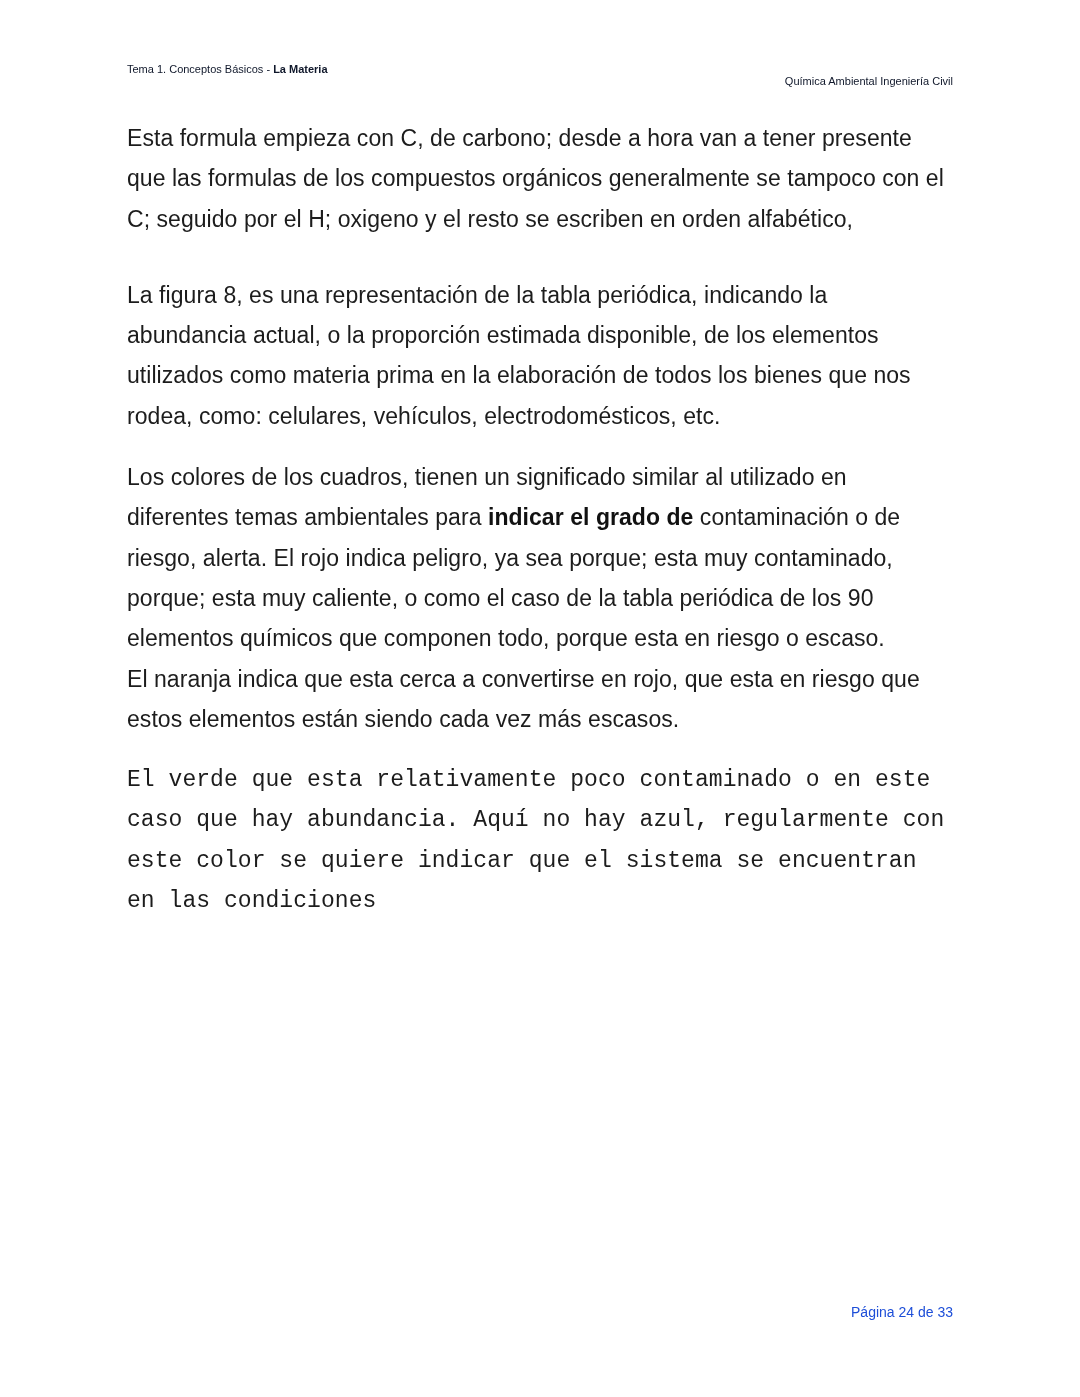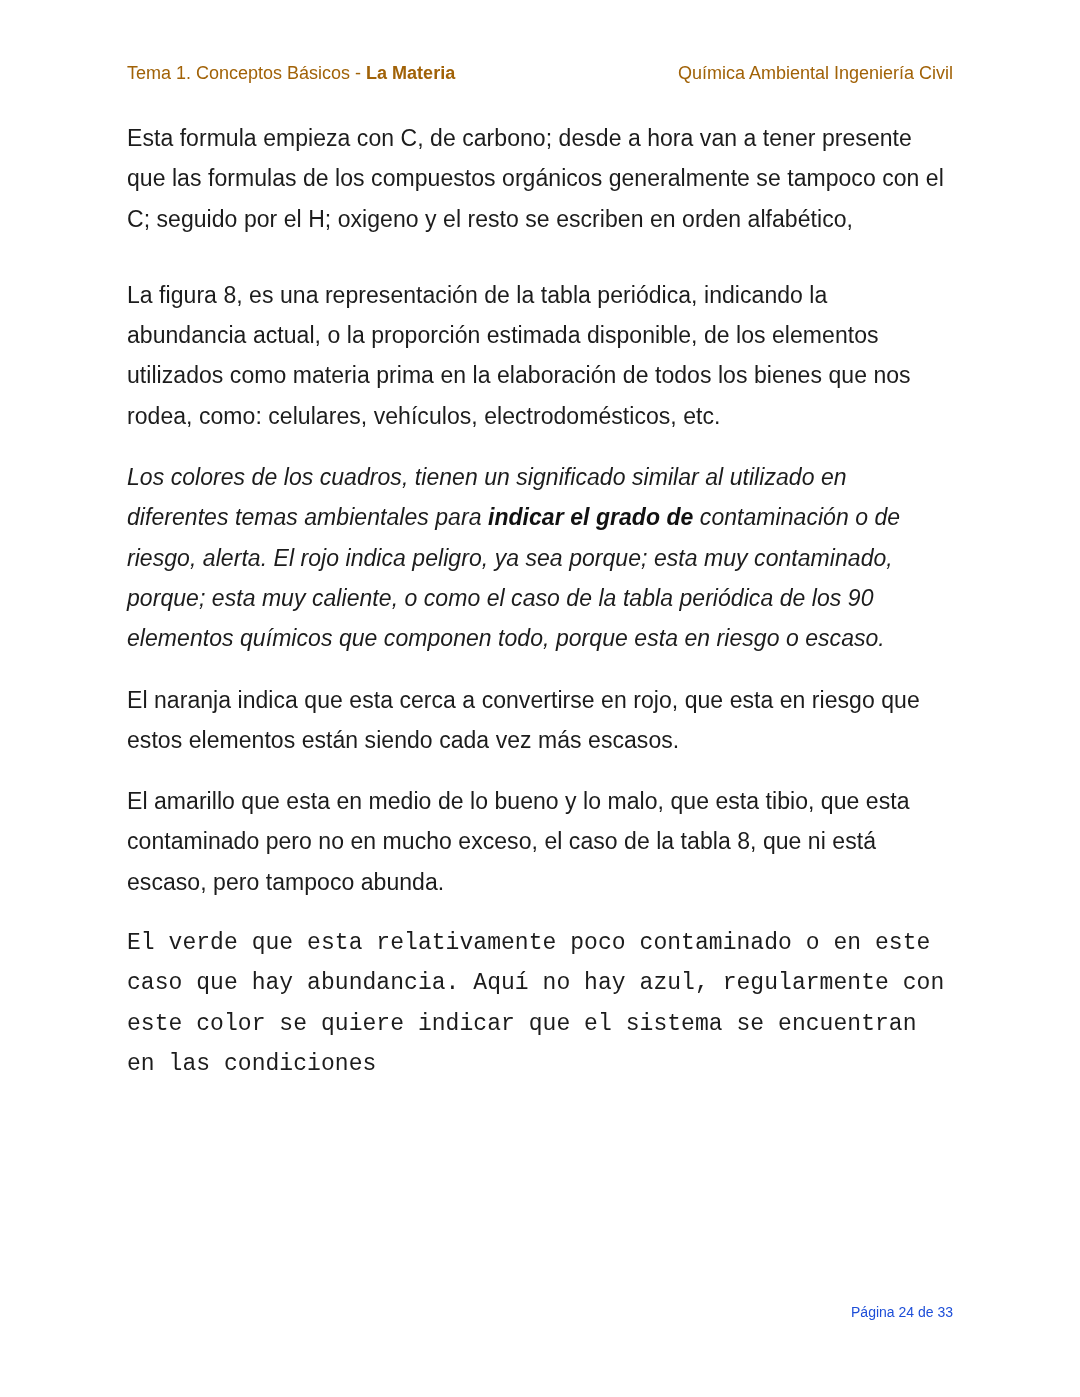--- a/index.html
+++ b/index.html
@@ -14,34 +14,34 @@
       overflow: hidden;
       color: #1a1a1a;
       font-family: "Liberation Sans", sans-serif;
     }
     .header {
       position: absolute;
       top: 63px;
       left: 127px;
       right: 127px;
       height: 20px;
-      font-size: 18px;
-      color: #a16207;
+      font-size: 11px;
+      color: #0f172a;
     }
     .header-left {
       position: absolute;
       left: 0;
       top: 0;
       white-space: nowrap;
     }
     .header-left b { font-weight: bold; }
     .header-right {
       position: absolute;
       right: 0;
-      top: 0;
+      top: 12px;
       white-space: nowrap;
     }
     .content {
       position: absolute;
       left: 127px;
       width: 826px;
       top: 118px;
     }
     p {
       margin: 0;
@@ -53,22 +53,22 @@
     .p1 { }
     .heading {
       margin-top: 88px;
       font-size: 24px;
       font-weight: bold;
       line-height: 40px;
       letter-spacing: -0.2px;
       color: #151515;
     }
     .p2 { margin-top: 36px; }
-    .p3 { margin-top: 21px; font-style: italic; }
-    .p4 { margin-top: 21px; }
+    .p3 { margin-top: 21px; }
+    .p4 { }
     .p5 { margin-top: 21px; }
     .p6 { margin-top: 21px; font-family: Liberation Mono, monospace; }
     .bold { font-weight: bold; color: #111; }
     .footer {
       position: absolute;
       right: 127px;
       top: 1304px;
       font-size: 14px;
       color: #1d4ed8;
       white-space: nowrap;
@@ -85,18 +85,17 @@
 <div class="content">
   <p class="p1">Esta formula empieza con C, de carbono; desde a hora van a tener presente que las formulas de los compuestos orgánicos generalmente se tampoco con el C; seguido por el H; oxigeno  y el resto se escriben en orden alfabético,</p>
 
 
   <p class="p2">La figura 8, es una representación de la tabla periódica, indicando la abundancia actual, o la proporción estimada disponible, de los elementos utilizados como materia prima en la elaboración de todos los bienes que nos rodea, como: celulares, vehículos, electrodomésticos, etc.</p>
 
   <p class="p3"><span>Los colores de los cuadros, tienen un significado similar al utilizado en diferentes temas ambientales para </span><span class="bold">indicar el grado de</span><span> contaminación o de riesgo, alerta. El rojo indica peligro, ya sea porque; esta muy contaminado, porque; esta muy caliente, o como el caso de la tabla periódica de los 90 elementos químicos que componen todo, porque esta en riesgo o escaso.</span></p>
 
   <p class="p4">El naranja indica que esta cerca a convertirse en rojo, que esta en riesgo que estos elementos están siendo cada vez más escasos.</p>
 
-  <p class="p5">El amarillo que esta en medio de lo bueno y lo malo, que esta tibio, que esta contaminado pero no en mucho exceso, el caso de la tabla 8, que ni está escaso, pero tampoco abunda.</p>
 
   <p class="p6">El verde que esta relativamente poco contaminado o en este caso que hay abundancia. Aquí no hay azul, regularmente con este color se quiere indicar que el sistema se encuentran en las condiciones</p>
 </div>
 
 <div class="footer">Página 24 de 33</div>
 
 </body></html>

